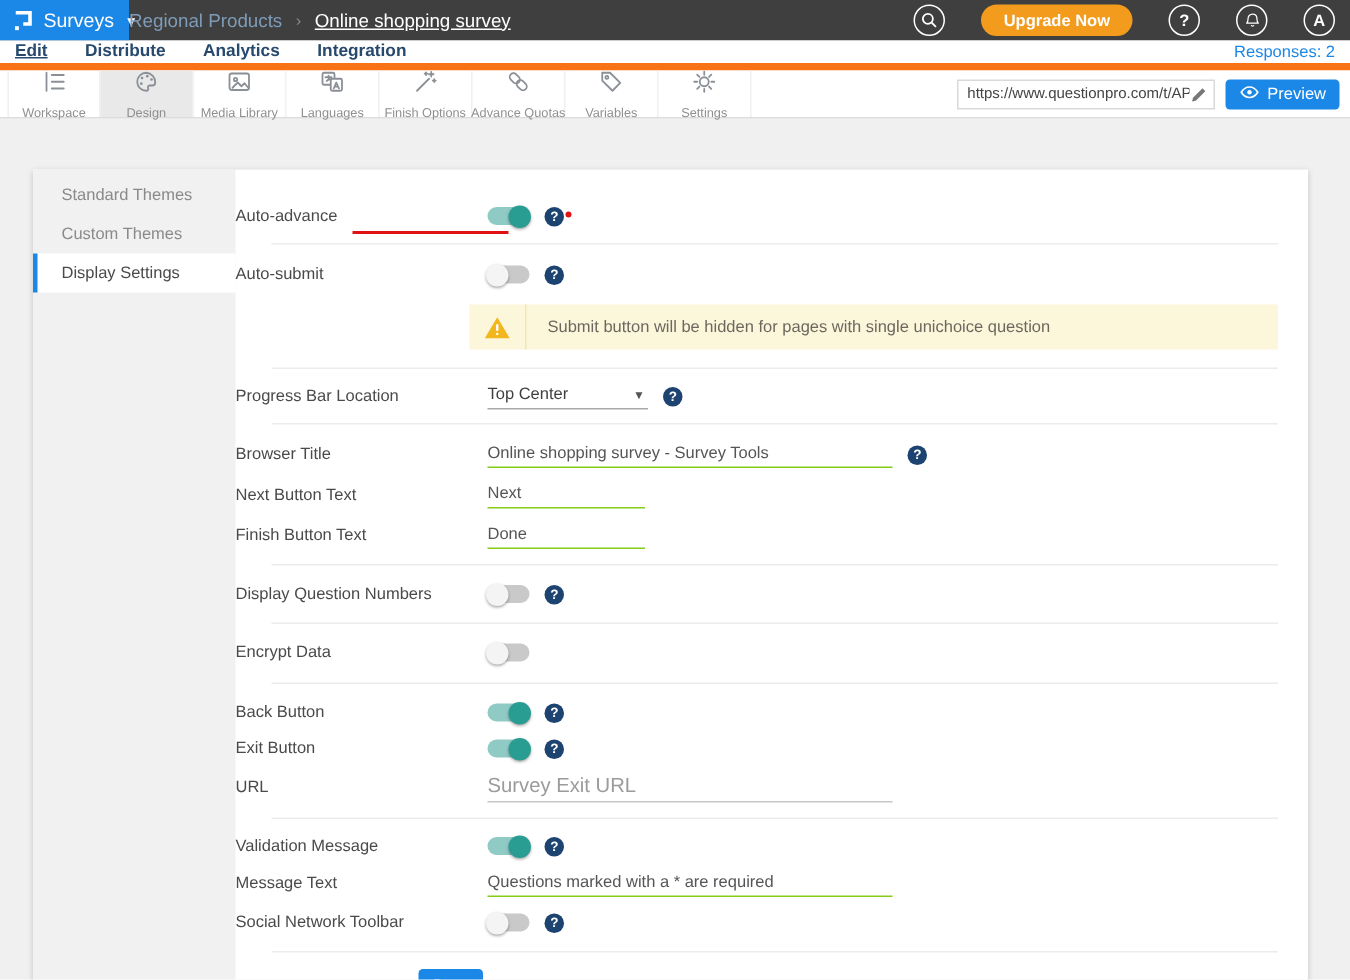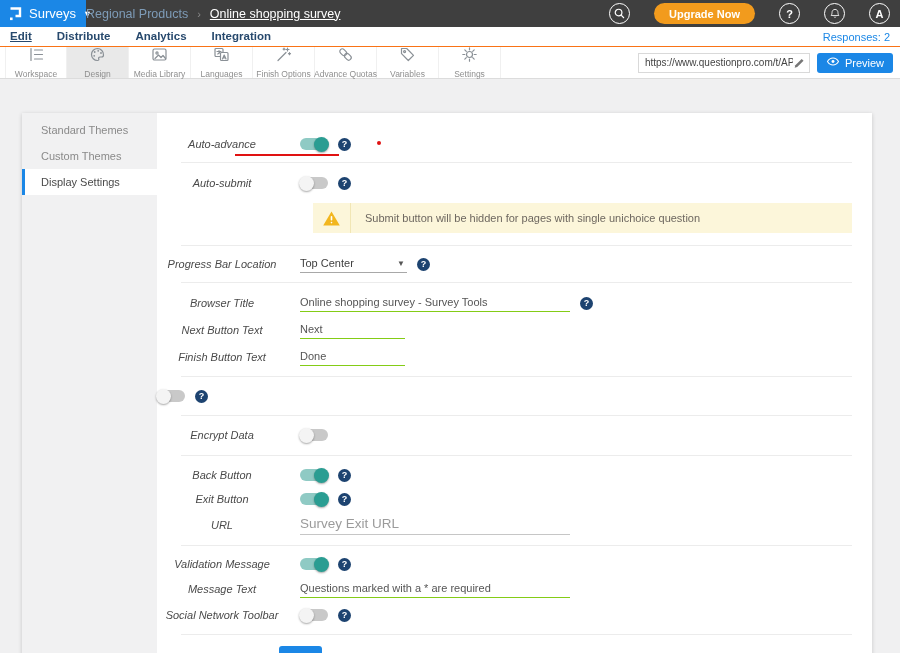--- a/index.html
+++ b/index.html
@@ -20,21 +20,21 @@
   .crumb-current { color:#ffffff; font-size:12.5px;text-decoration:underline; }
   .topbar-right { margin-left:auto; display:flex; align-items:center; gap:24px; padding-right:10px; }
   .circle-btn { width:21px; height:21px; border:1px solid #fff; border-radius:50%;
                 display:flex; align-items:center; justify-content:center; color:#fff;
                 font-size:11px; font-weight:bold; cursor:pointer; background:transparent; }
   .upgrade-btn { background:#f29b1d; color:#fff; font-size:11px; font-weight:bold;
                  border:none; border-radius:11px; height:21px; padding:0 15px; cursor:pointer; }
 
   
   .subnav { position:absolute; left:0; top:27px; width:900px; height:20px; background:#fff;
-            border-bottom:1px solid #f97316; display:flex; align-items:center; padding:0 10px; }
+            border-bottom:5px solid #f97316; display:flex; align-items:center; padding:0 10px; }
   .subnav-item { font-size:11.5px; font-weight:bold; color:#27496d; margin-right:25px; cursor:pointer;
                  padding-bottom:1px; }
   .subnav-item.active { text-decoration:underline; }
   .responses { margin-left:auto; color:#1b87e6; font-size:11px; font-weight:normal; cursor:pointer; }
 
   
   .toolbar { position:absolute; left:0; top:47px; width:900px; height:32px; background:#fff;
              border-bottom:1px solid #dcdcdc; display:flex; align-items:stretch; }
   .tab { width:62px; display:flex; flex-direction:column; align-items:center; justify-content:center;
          gap:2px; border-right:1px solid #f0f0f0; cursor:pointer; }
@@ -53,22 +53,22 @@
   
   .card { position:absolute; left:22px; top:113px; width:850px; height:548px; background:#fff;
           box-shadow:0 1px 4px rgba(0,0,0,.18); display:flex; overflow:hidden; }
   .side { width:135px; background:#f1f1f2; padding-top:4px; flex-shrink:0; }
   .side-item { height:26px; display:flex; align-items:center; padding-left:16px; font-size:11px;
                color:#8a8a8a; cursor:pointer; border-left:3px solid transparent; }
   .side-item.active { background:#fff; color:#4a4a4a; border-left:3px solid #1b87e6; }
 
   .content { flex:1; padding-top:19px; position:relative; }
   .row { display:flex; align-items:center; min-height:24px; position:relative; }
-  .row-label { width:143px; text-align:center; padding-right:13px; font-size:11px; color:#4a4a4a;
-               flex-shrink:0;font-style:italic; }
+  .row-label { width:168px; text-align:left; padding-right:13px; font-size:11px; color:#4a4a4a;
+               flex-shrink:0; }
   .sep { height:1px; background:#ececec; margin:0 20px 0 24px; }
 
   
   .toggle { width:28px; height:12px; border-radius:6px; background:#c9c9c9; position:relative;
             display:inline-block; cursor:pointer; flex-shrink:0; }
   .toggle .knob { width:15px; height:15px; border-radius:50%; background:#f4f4f4;
                   box-shadow:0 1px 2px rgba(0,0,0,.35); position:absolute; left:-1px; top:-1.5px; }
   .toggle.on { background:#8fcac4; }
   .toggle.on .knob { left:auto; right:-1px; background:#2a9d92; }
 
@@ -316,20 +316,21 @@
     </div>
 
     <div class="row" style="margin-top:3px;min-height:24px">
       <span class="row-label">Finish Button Text</span>
       <input class="uinput w-short" value="Done" style="">
     </div>
 
     <div class="sep" style="margin-top:7px"></div>
 
     <div class="row" style="margin-top:7px">
+      <span class="row-label">Display Question Numbers</span>
       <span class="toggle">
           <span class="knob"></span>
         </span>
       <span class="help">?</span>
     </div>
 
     <div class="sep" style="margin-top:7px"></div>
 
     <div class="row" style="margin-top:7px">
       <span class="row-label">Encrypt Data</span>

